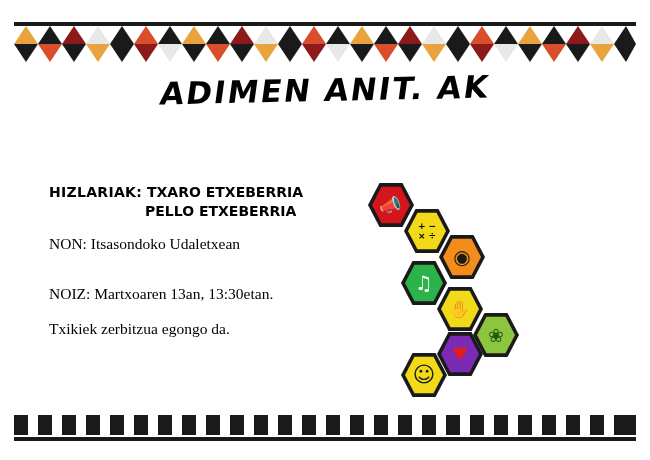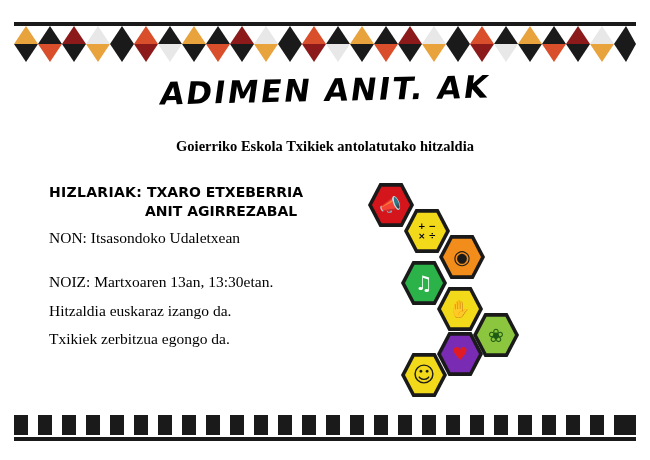--- a/index.html
+++ b/index.html
@@ -79,21 +79,21 @@
     font-size: 14px;
     font-weight: bold;
     line-height: 1.35;
     white-space: pre;
   }
   .row-speakers .lbl { letter-spacing: 0.3px; }
   .row-plain {
     font-family: "Liberation Serif", serif;
     font-size: 15.5px;
     line-height: 1.45;
-    margin-top: 6px;
+    margin-top: 12px;
   }
   .gap { height: 16px; }
 
   
   .cluster {
     position: absolute;
     left: 355px;
     top: 176px;
     width: 270px;
     height: 225px;
@@ -197,29 +197,27 @@
         <polygon points="528,22 540,40 552,22" fill="#d94f2b"></polygon>
         <polygon points="552,22 564,40 576,22" fill="#1a1a1a"></polygon>
         <polygon points="576,22 588,40 600,22" fill="#e8a33d"></polygon>
         <polygon points="600,22 612,40 622,22" fill="#1a1a1a"></polygon>
       </g>
     </svg>
   </div>
 
   <div class="title">ADIMEN ANIT. AK</div>
 
-  <div class="subtitle">Goierriko Eskola Txikiek antolatutako hitzaldia</div>
 
   <div class="info">
     <div class="row-speakers"><span class="lbl">HIZLARIAK:</span> <span>TXARO ETXEBERRIA</span></div>
-    <div class="row-speakers" style="padding-left:96px;"><span>ANIT AGIRREZABAL</span></div>
+    <div class="row-speakers" style="padding-left:96px;"><span>PELLO ETXEBERRIA</span></div>
     <div class="row-plain">NON: Itsasondoko Udaletxean</div>
     <div class="gap"></div>
     <div class="row-plain">NOIZ: Martxoaren 13an, 13:30etan.</div>
-    <div class="row-plain">Hitzaldia euskaraz izango da.</div>
     <div class="row-plain">Txikiek zerbitzua egongo da.</div>
   </div>
 
   <div class="cluster">
 
     <div class="hex" style="left:13px; top:6px; background:#1a1a1a;">
       <div class="hex-inner" style="background:#d4151c;">
         <span class="glyph" style="font-size:18px;">📣</span>
       </div>
     </div>

